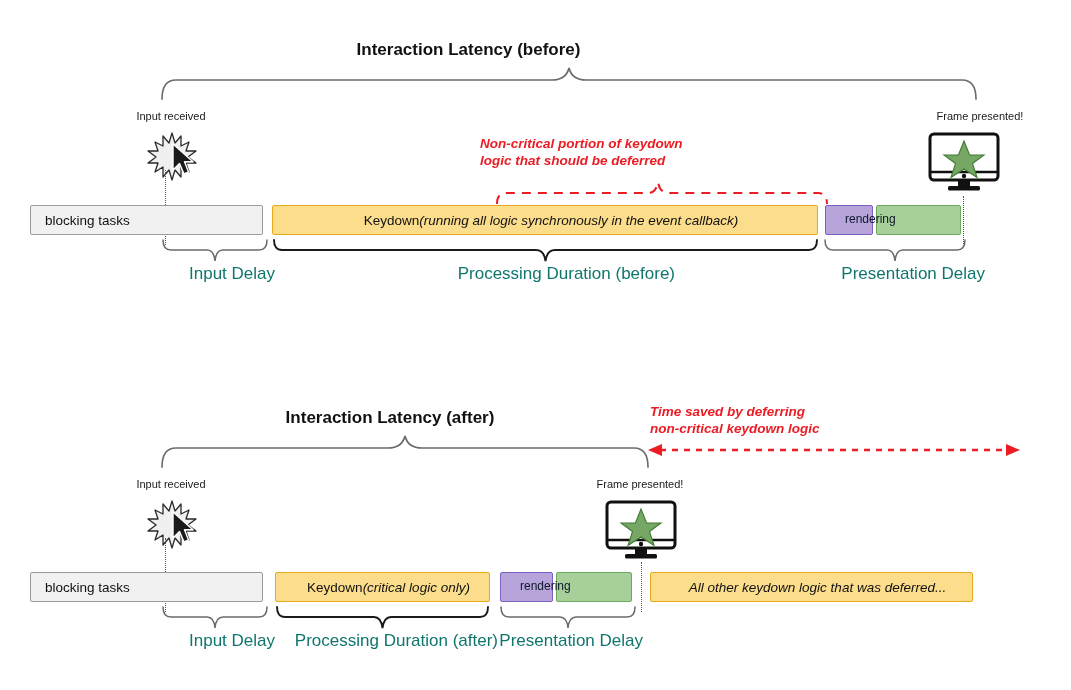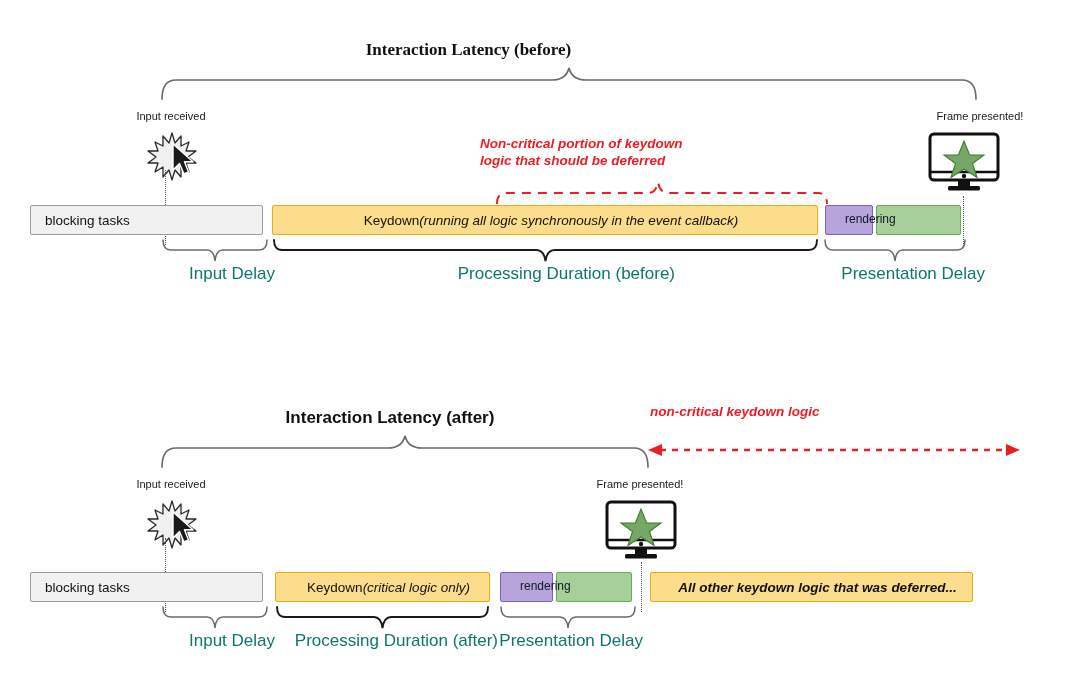--- a/index.html
+++ b/index.html
@@ -74,21 +74,20 @@
     border: 1.5px solid #e8ab19;
     justify-content: center;
     color: #111;
   }
   .bar-deferred {
     background: #fcdd8b;
     border: 1.5px solid #e8ab19;
     justify-content: center;
     font-style: italic;
     color: #111;
-    font-weight: bold;
   }
   .bar-purple {
     background: #b6a4da;
     border: 1.5px solid #7d60c4;
   }
   .bar-green {
     background: #a7cf9a;
     border: 1.5px solid #6aab5c;
   }
   .render-text {
@@ -108,21 +107,21 @@
 
   svg { display: block; overflow: visible; }
 </style>
 </head>
 <body>
 
 <div class="stage">
 
   <div class="abs" style="left:0;top:0;width:1071px;height:330px;">
 
-    <div class="diagram-title abs" style="left:0;top:40px;width:937px;font-family:Liberation Serif, serif;">Interaction Latency (before)</div>
+    <div class="diagram-title abs" style="left:0;top:40px;width:937px;">Interaction Latency (before)</div>
 
     <div class="abs" style="left:150px;top:66px;">
       <svg width="840" height="34" viewBox="0 0 840 34" fill="none">
         <path d="M 12 33 Q 12 14 26 14 L 402 14 Q 416 14 419 2 Q 422 14 436 14 L 812 14 Q 826 14 826 33" stroke="#6b6b6b" stroke-width="1.7" fill="none" stroke-linecap="round"></path>
       </svg>
     </div>
 
     <div class="tick-label abs" style="left:106px;top:110px;width:130px;">Input received</div>
 
     <div class="abs" style="left:145px;top:130px;">
@@ -199,20 +198,21 @@
 
     <div class="diagram-title abs" style="left:130px;top:38px;width:520px;">Interaction Latency (after)</div>
 
     <div class="abs" style="left:150px;top:64px;">
       <svg width="512" height="34" viewBox="0 0 512 34" fill="none">
         <path d="M 12 33 Q 12 14 26 14 L 238 14 Q 252 14 255 2 Q 258 14 272 14 L 484 14 Q 498 14 498 33" stroke="#6b6b6b" stroke-width="1.7" fill="none" stroke-linecap="round"></path>
       </svg>
     </div>
 
     <div class="red-note abs" style="left:650px;top:34px;width:370px;">
+      <div>Time saved by deferring</div>
       <div>non-critical keydown logic</div>
     </div>
 
     <div class="abs" style="left:648px;top:70px;">
       <svg width="372" height="20" viewBox="0 0 372 20">
         <line x1="12" y1="10" x2="360" y2="10" stroke="#ec1c24" stroke-width="2.4" stroke-dasharray="6 6"></line>
         <polygon points="0,10 14,4 14,16" fill="#ec1c24"></polygon>
         <polygon points="372,10 358,4 358,16" fill="#ec1c24"></polygon>
       </svg>
     </div>

